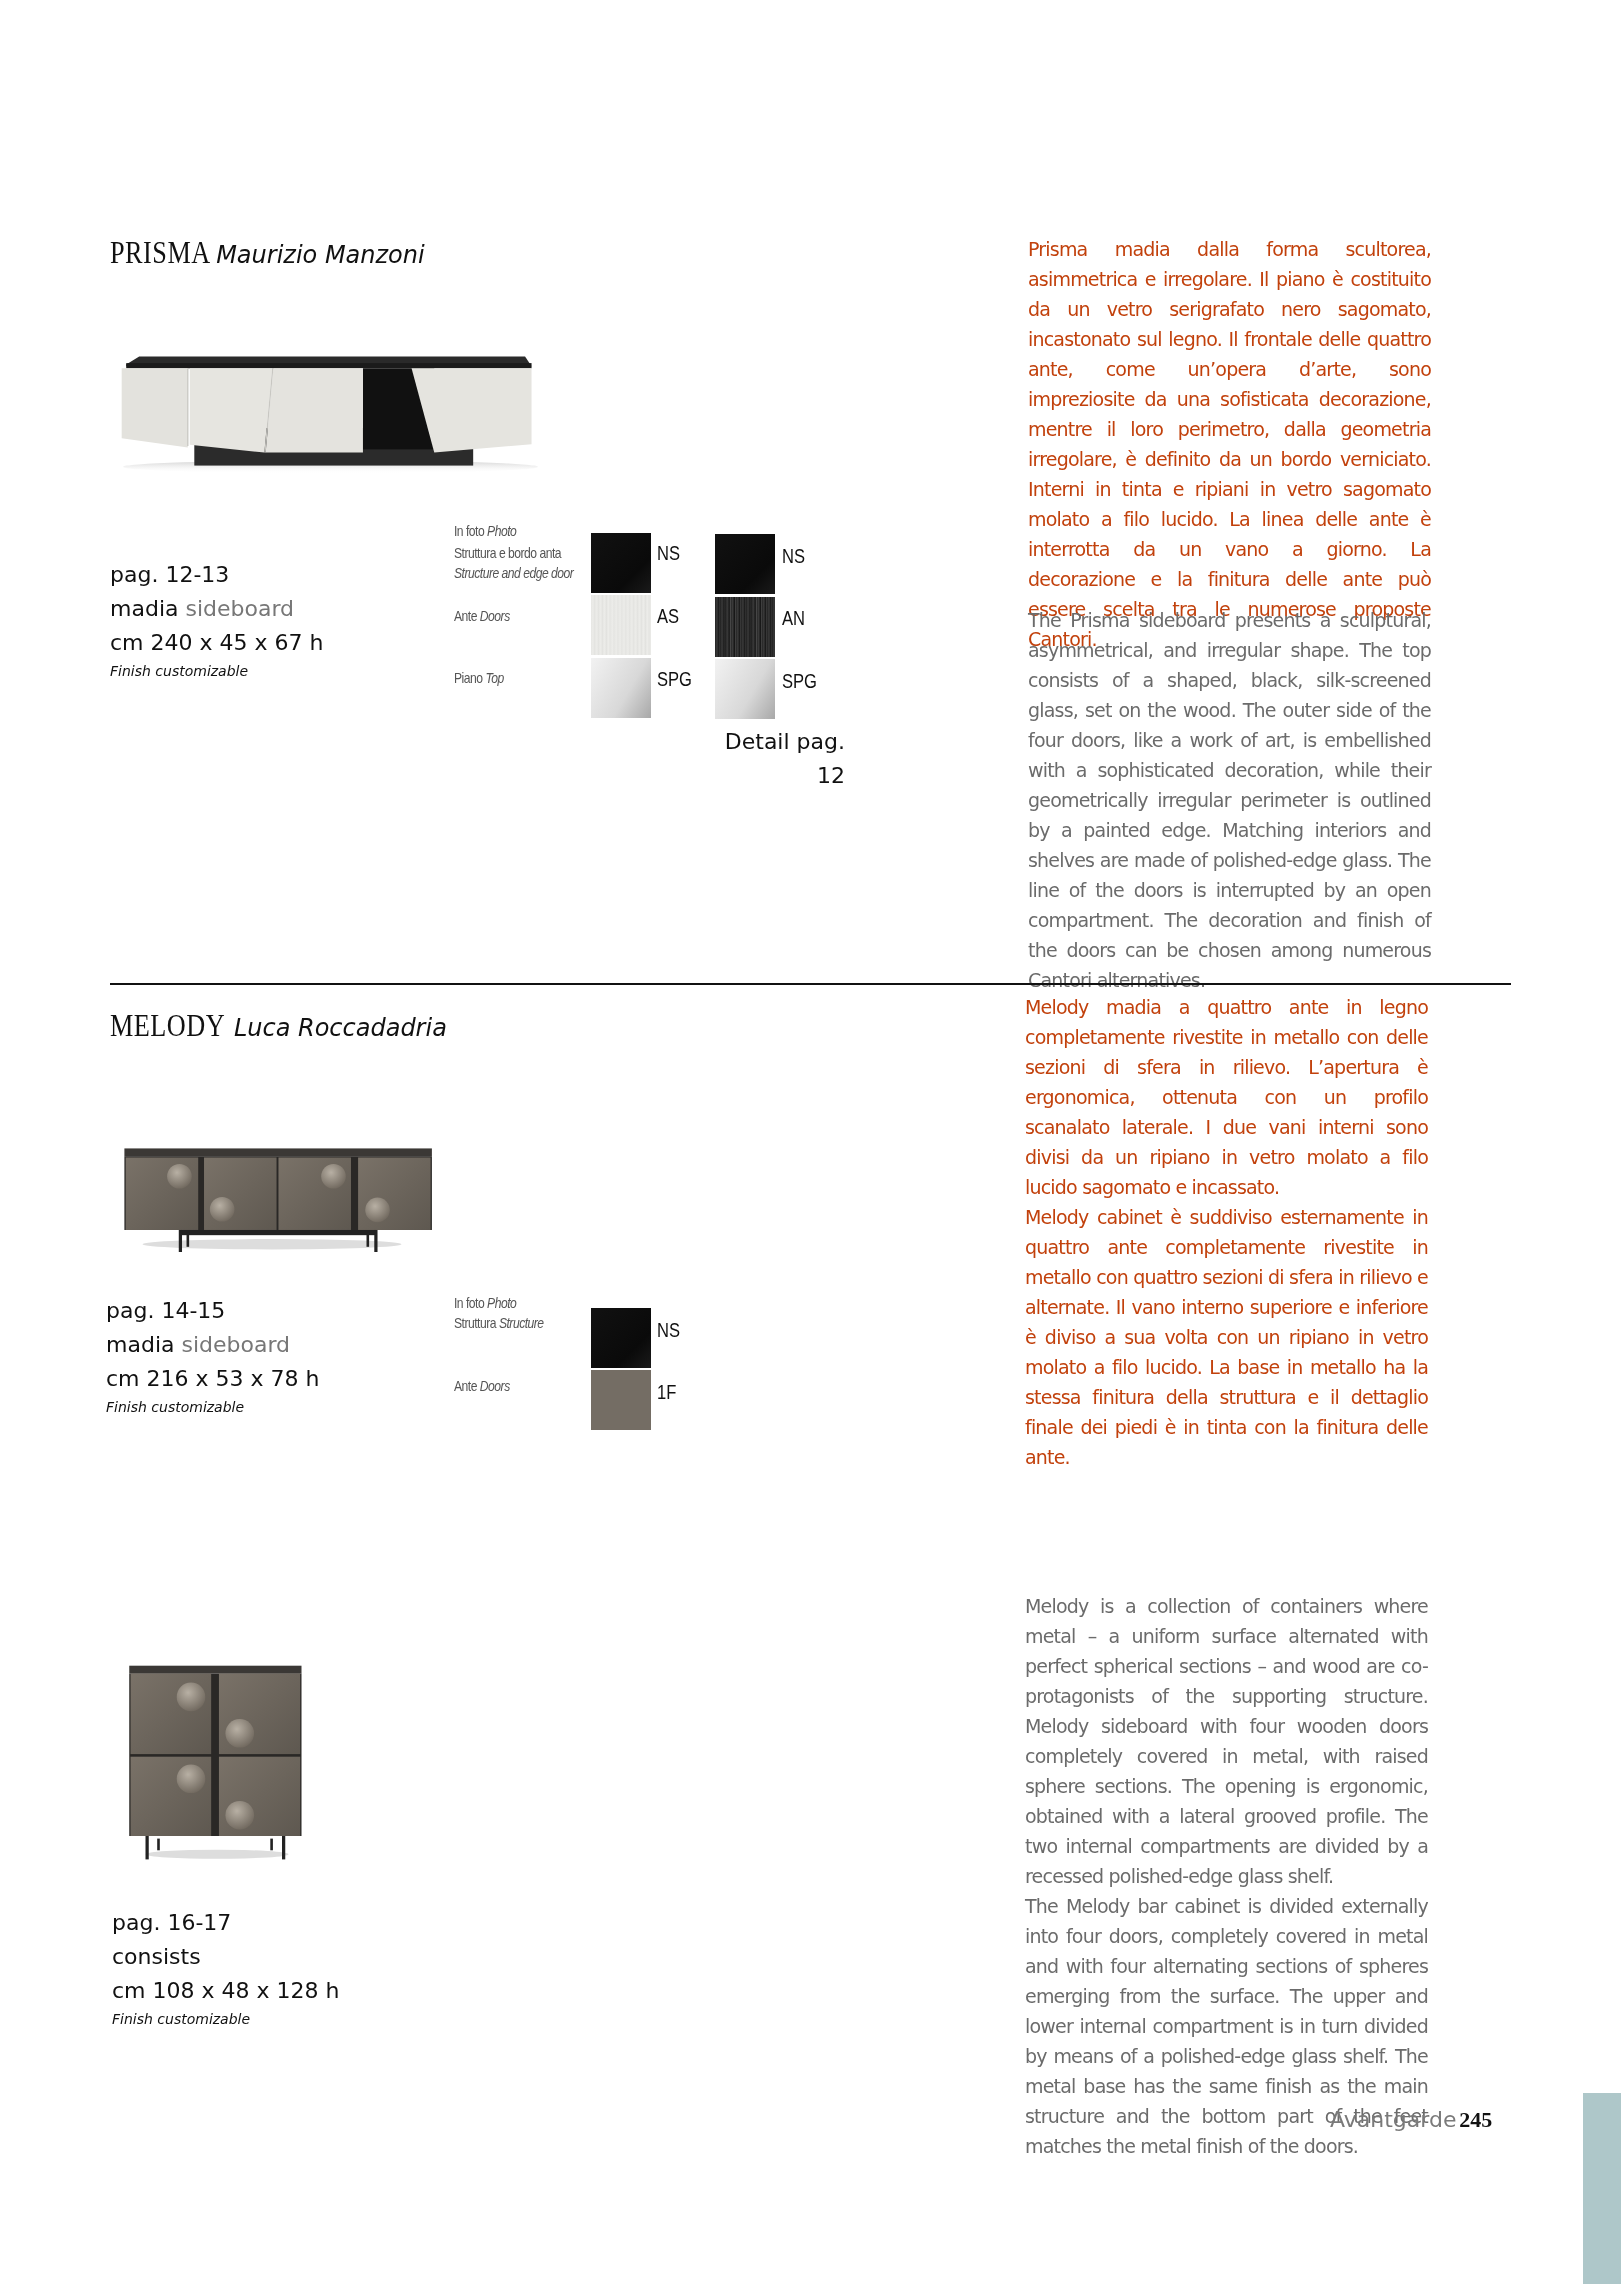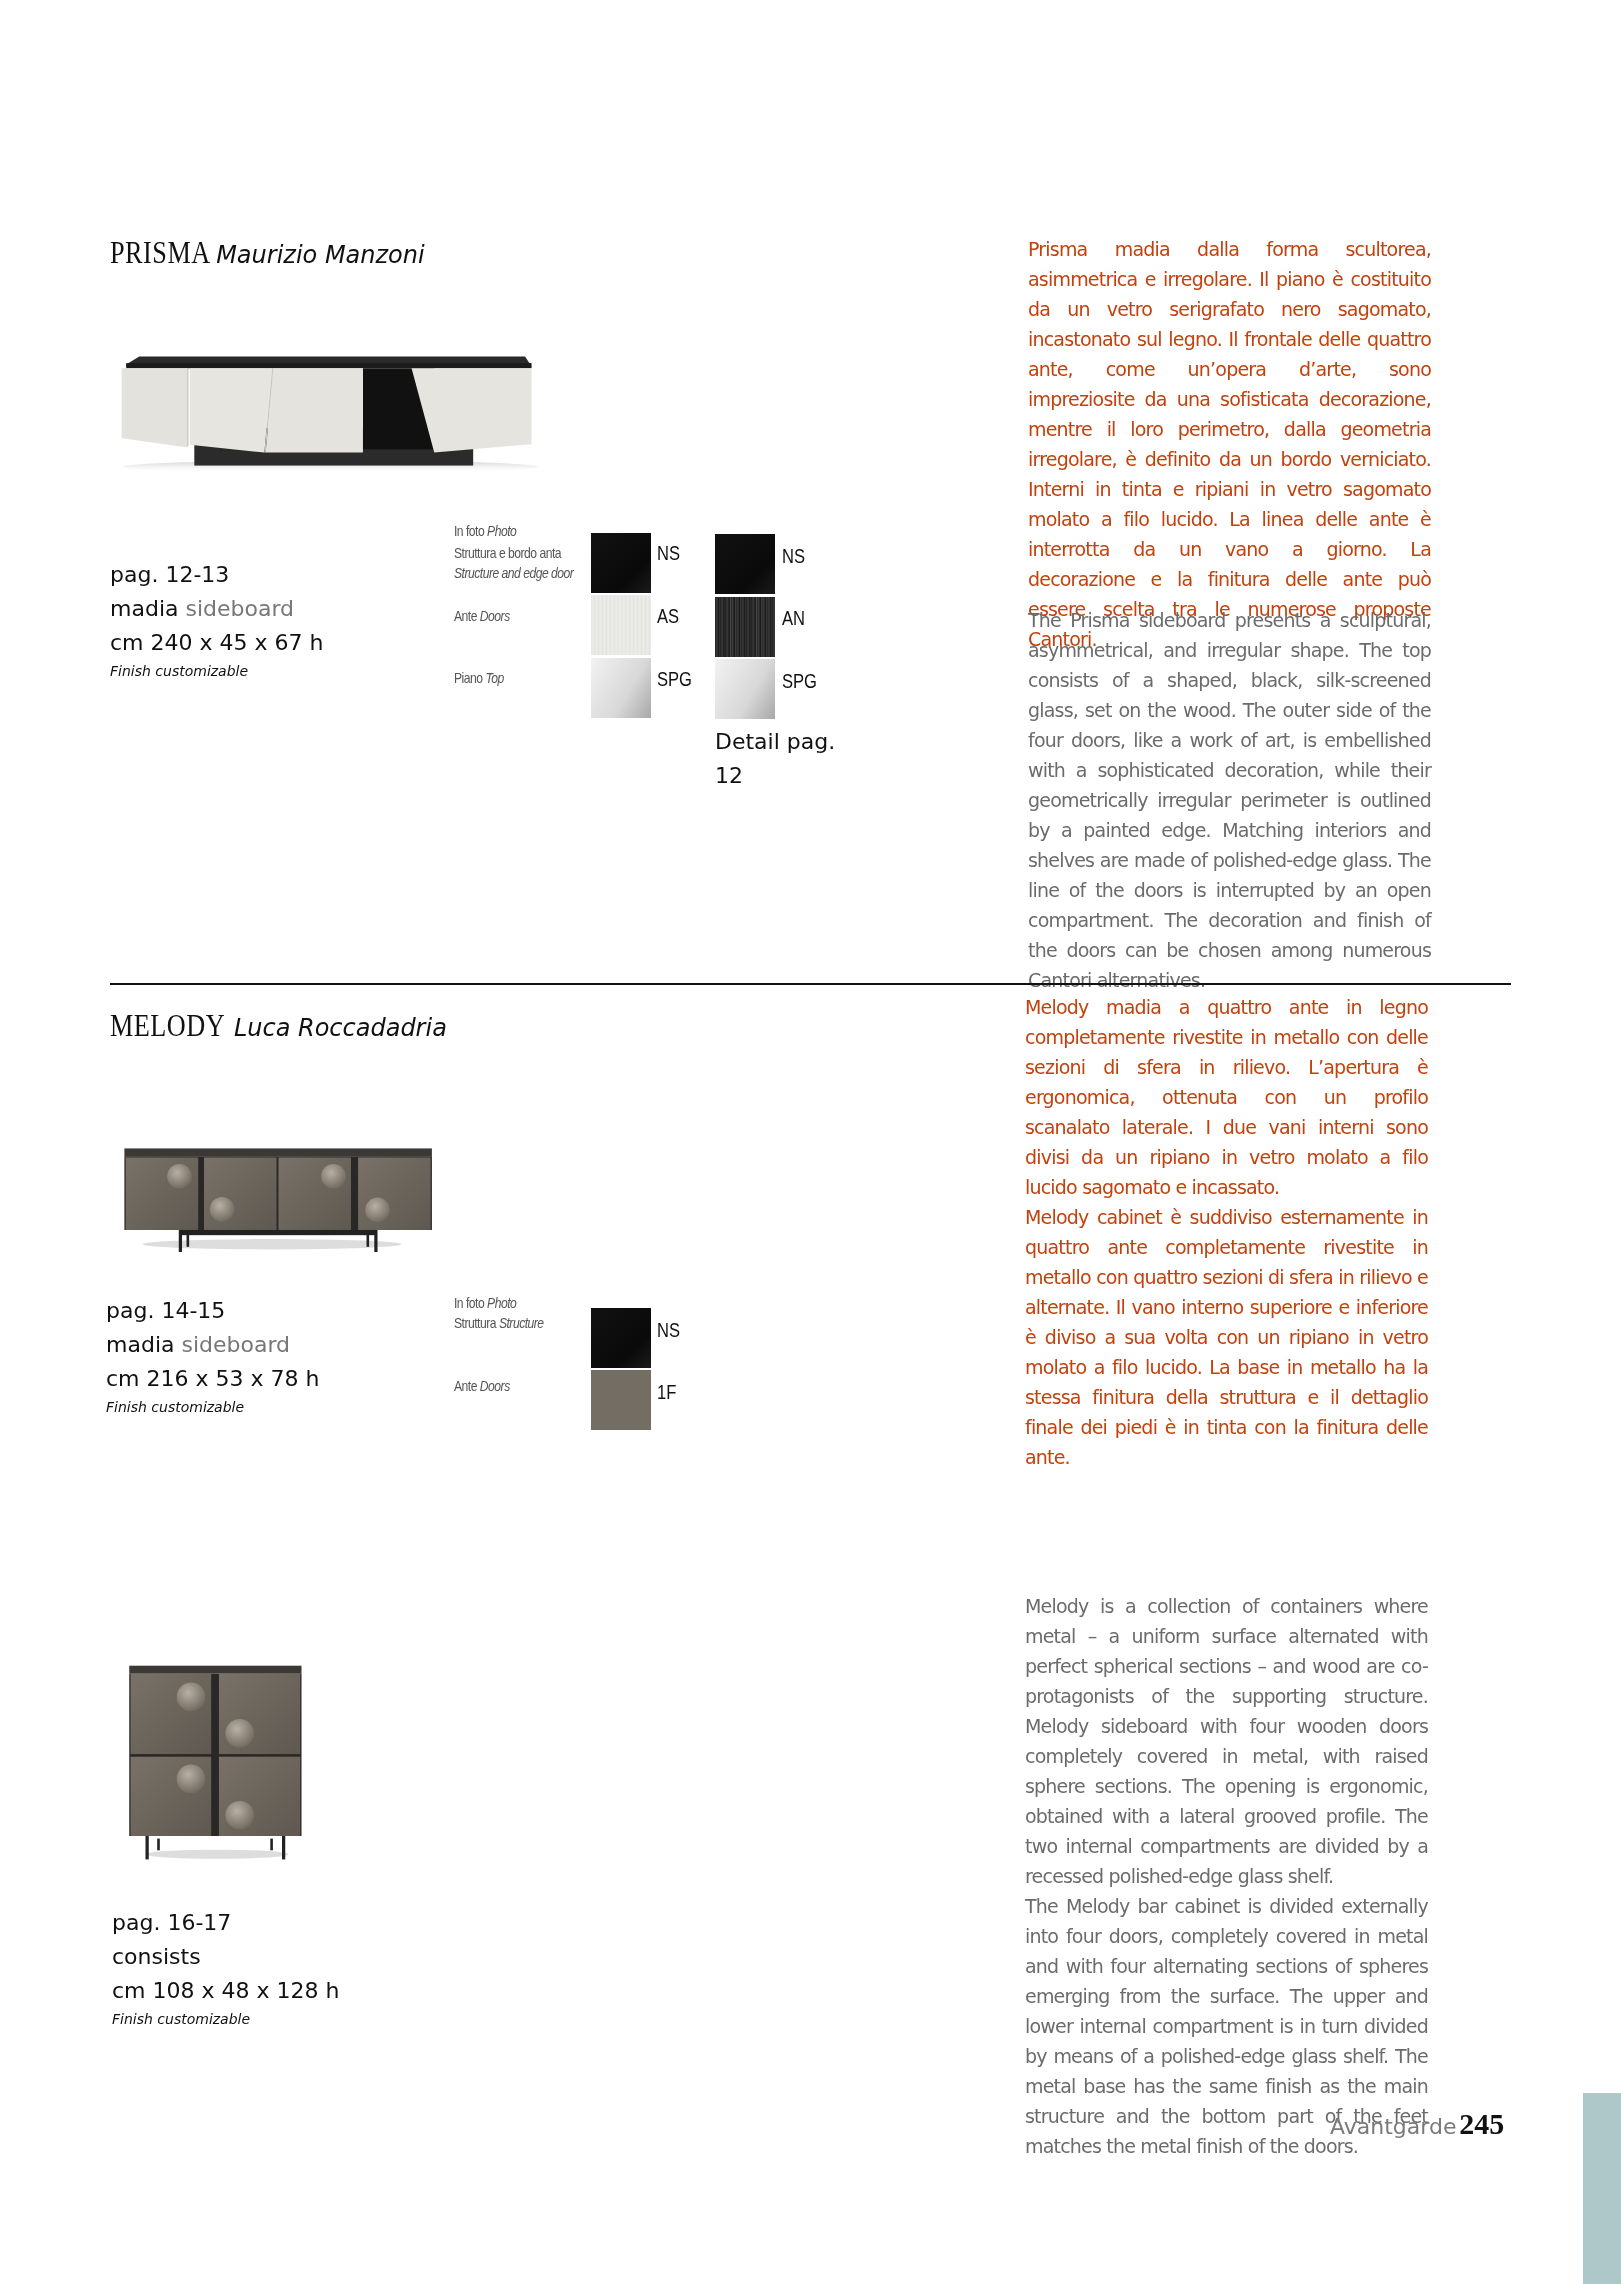--- a/index.html
+++ b/index.html
@@ -27,32 +27,32 @@
   .sw-label i { font-style: italic; }
   .sw-code { font-family: "Liberation Sans", sans-serif; font-size: 19.5px; color: #111;
              transform: scaleX(0.85); transform-origin: left center; }
   .swatch { width: 60px; height: 60px; }
   .sw-black { background: linear-gradient(135deg, #111 0%, #0a0a0a 70%, #1a1a1a 100%); }
   .sw-as { background: repeating-linear-gradient(90deg, #e6e6e3 0px, #ecece9 1.9px, #e2e2df 3.9px); }
   .sw-an { background: repeating-linear-gradient(90deg, #222 0px, #3a3a3a 1.9px, #181818 3.9px, #4a4a4a 5.2px); }
   .sw-spg { background: linear-gradient(120deg, #f2f2f2 0%, #d8d8d8 60%, #a8a8a8 100%); }
   .sw-1f { background: #746d64; }
 
-  .detail { font-family: "DejaVu Sans", sans-serif; font-size: 22px; line-height: 34px; color: #111; }
+  .detail { font-family: "DejaVu Sans", sans-serif; font-size: 22px; line-height: 34px; color: #111; text-align: right; }
 
   
   .para { font-family: "DejaVu Sans", sans-serif; font-size: 19px; line-height: 30px;
           text-align: justify; width: 403px; letter-spacing: -0.8px; }
   .para.it { color: #c2410c; }
   .para.en { color: #6b6b6b; }
 
   .divider { background: #111; height: 1.9px; }
 
   .footer-label { font-family: "DejaVu Sans", sans-serif; font-size: 22px; color: #7a7a7a; }
-  .footer-num { font-family: "Liberation Serif", serif; font-weight: bold; font-size: 30px; color: #111; }
+  .footer-num { font-family: "Liberation Serif", serif; font-weight: bold; font-size: 22px; color: #111; }
   .side-tab { background: #aec7c9; }
 
   
   .furn { position: absolute; }
 </style>
 </head>
 <body>
 
 <div class="abs heading" style="left:110px; top:234px;">
   <span class="prod-title">PRISMA</span>

